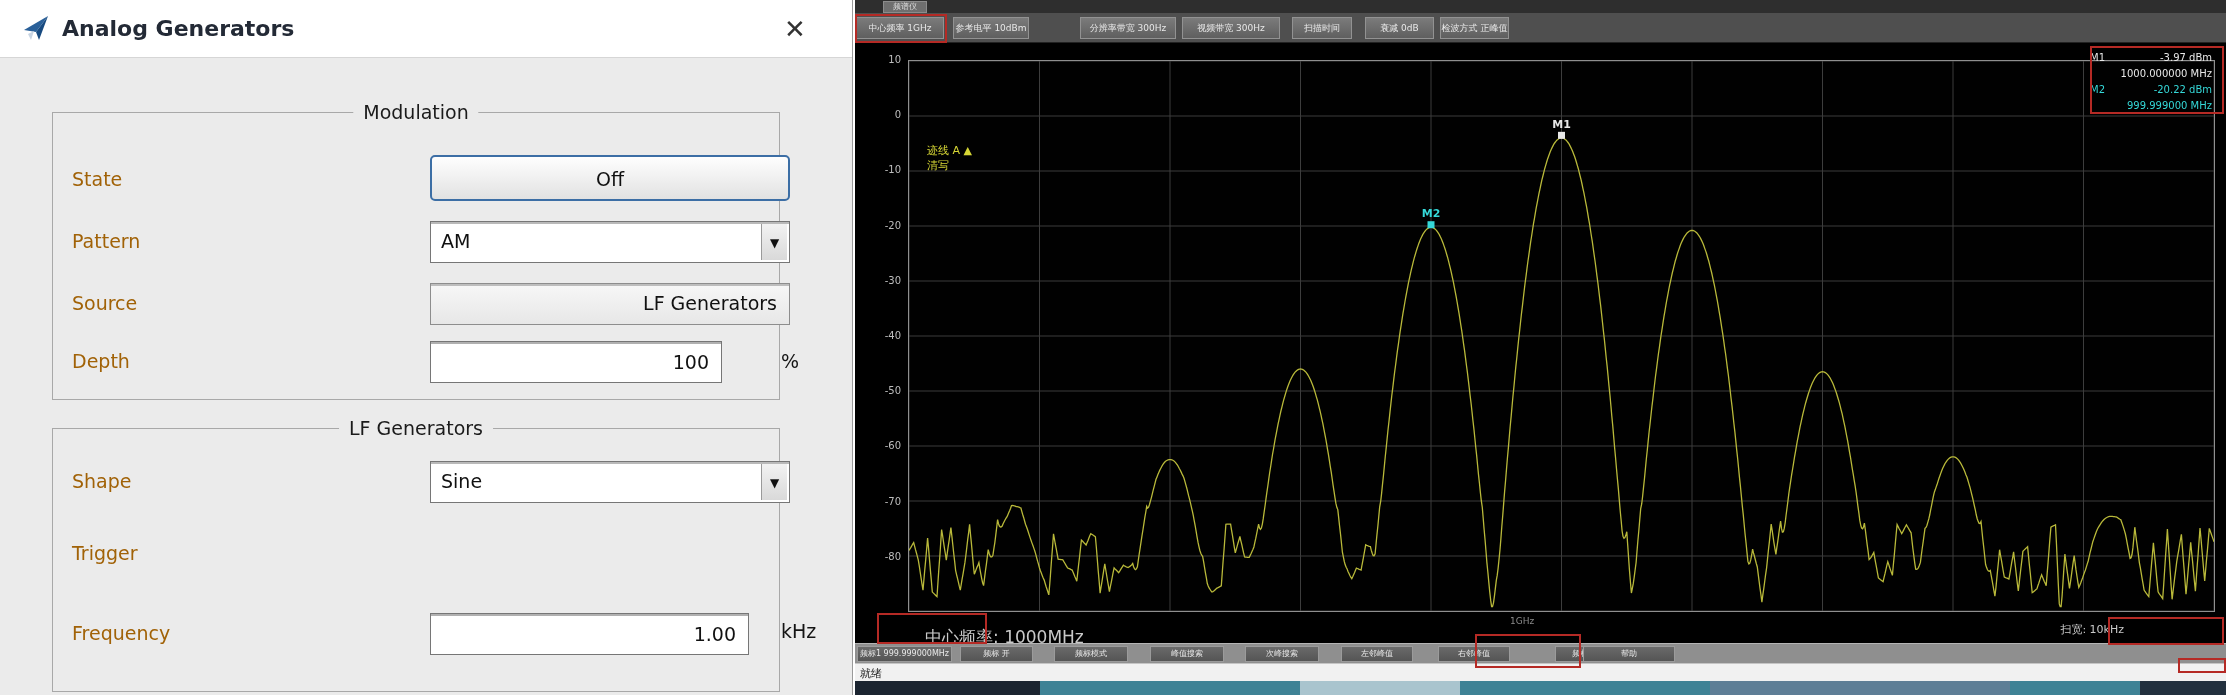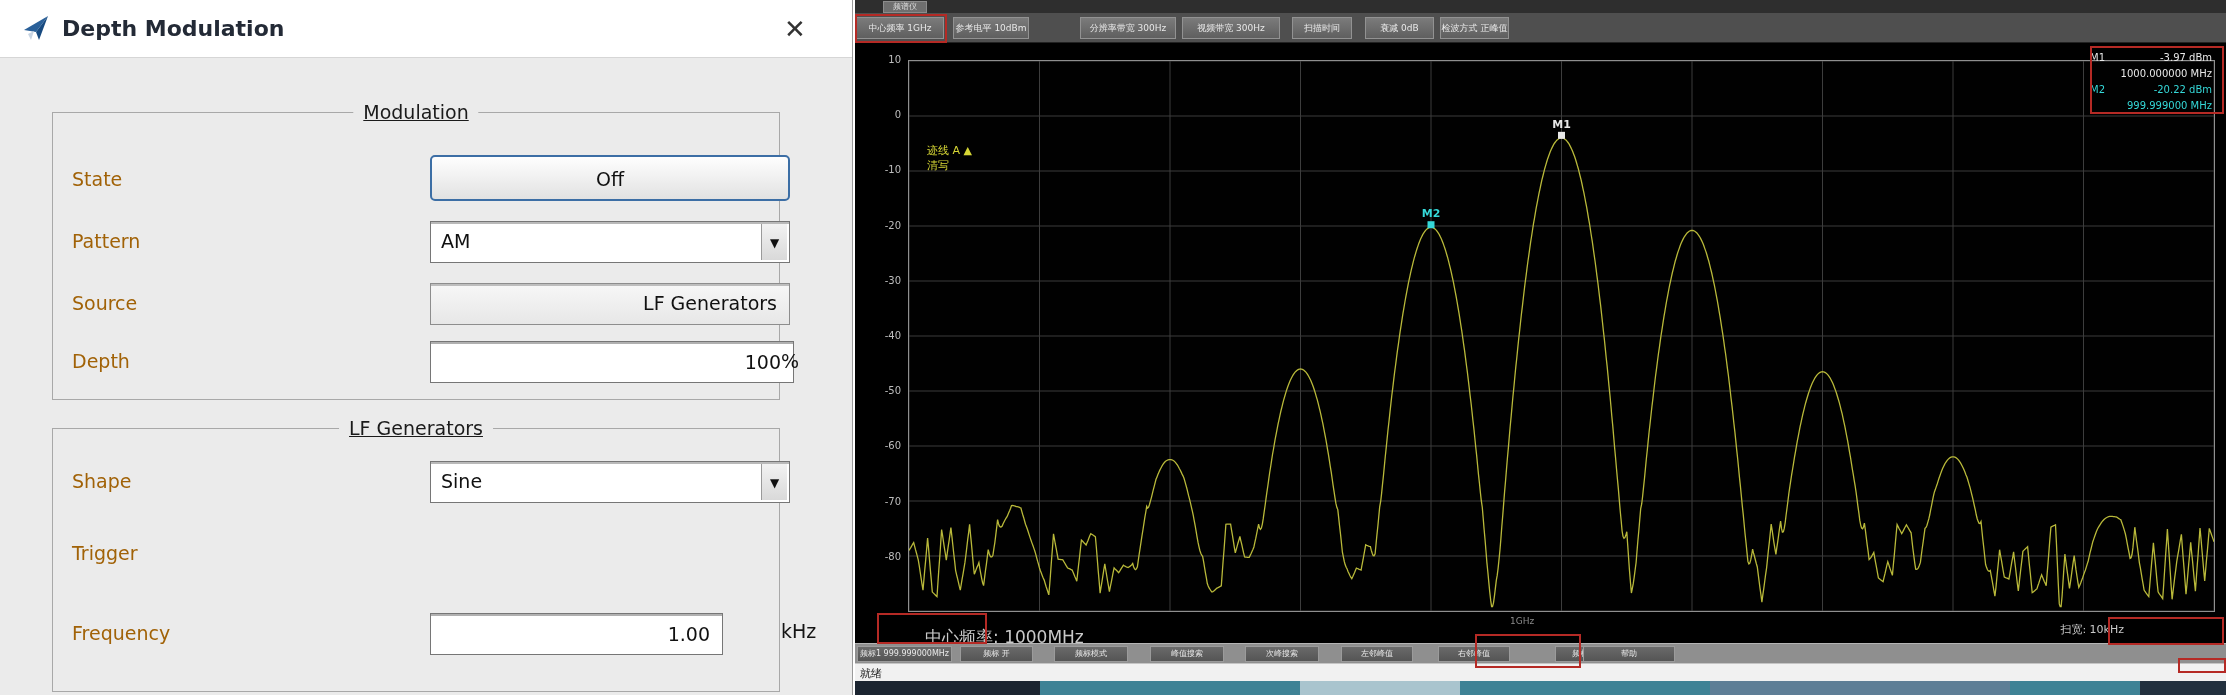--- a/index.html
+++ b/index.html
@@ -6,21 +6,21 @@
   *{box-sizing:border-box;font-family:"DejaVu Sans","Liberation Sans",sans-serif;}
   #stage{position:relative;width:2226px;height:695px;overflow:hidden;background:#fff;}
 
   
   #dialog{position:absolute;left:0;top:0;width:853px;height:695px;background:#ebebeb;border-right:1px solid #9a9a9a;}
   #dialog .titlebar{position:absolute;left:0;top:0;width:100%;height:58px;background:#ffffff;border-bottom:1px solid #d6d6d6;}
   #dialog .title{position:absolute;left:62px;top:16px;font-size:22px;font-weight:bold;color:#232a36;}
   #dialog .appicon{position:absolute;left:22px;top:14px;width:30px;height:30px;}
   #dialog .closebtn{position:absolute;right:40px;top:12px;width:34px;height:34px;font-size:26px;color:#333;text-align:center;line-height:34px;cursor:default;}
   .groupbox{position:absolute;border:1px solid #a8a8a8;background:transparent;}
-  .groupbox .legend{position:absolute;top:-12px;left:50%;transform:translateX(-50%);background:#ebebeb;padding:0 10px;font-size:19px;color:#1b1b1b;white-space:nowrap;text-decoration:underline;}
+  .groupbox .legend{position:absolute;top:-12px;left:50%;transform:translateX(-50%);background:#ebebeb;padding:0 10px;font-size:19px;color:#1b1b1b;white-space:nowrap;}
   .fldlabel{position:absolute;font-size:19px;color:#a16207;}
   .btn-off{position:absolute;height:46px;border:2px solid #3c6ea5;border-radius:5px;background:linear-gradient(#fefefe,#e2e2e2);font-size:19px;color:#111;text-align:center;line-height:42px;}
   .combo{position:absolute;height:42px;background:#fff;border:1px solid #767676;box-shadow:inset 0 2px 0 #b9b9b9;}
   .combo .val{position:absolute;left:10px;top:8px;font-size:19px;color:#111;}
   .combo .arrowbox{position:absolute;right:2px;top:2px;bottom:2px;width:26px;background:linear-gradient(#f2f2f2,#d9d9d9);border-left:1px solid #9a9a9a;text-align:center;}
   .combo .arrowbox span{font-size:12px;color:#111;line-height:38px;}
   .flatfield{position:absolute;height:42px;background:linear-gradient(#f7f7f7,#e7e7e7);border:1px solid #8d8d8d;box-shadow:inset 0 2px 0 #bdbdbd;}
   .flatfield .val{position:absolute;right:12px;top:8px;font-size:19px;color:#111;}
   .numinput{position:absolute;height:42px;background:#fff;border:1px solid #767676;box-shadow:inset 0 2px 0 #b0b0b0;font-size:19px;color:#111;text-align:right;padding-right:12px;}
   .unit{position:absolute;font-size:19px;color:#141414;}
@@ -54,21 +54,21 @@
 
 <div id="stage">
 
   <div id="dialog">
     <div class="titlebar">
       <svg class="appicon" viewBox="0 0 30 30">
         <polygon points="2,16 26,2 14,18" fill="#2a6099"></polygon>
         <polygon points="14,18 26,2 17,26" fill="#174a80"></polygon>
         <polygon points="6,20 12,17 9,26" fill="#c8d4e2"></polygon>
       </svg>
-      <div class="title">Depth Modulation</div>
+      <div class="title">Analog Generators</div>
       <div class="closebtn">✕</div>
     </div>
 
     <div class="groupbox" style="left:52px;top:112px;width:728px;height:288px;">
       <span class="legend">Modulation</span>
     </div>
     <div class="fldlabel" style="left:72px;top:168px;">State</div>
     <button class="btn-off" style="left:430px;top:155px;width:360px;">Off</button>
 
     <div class="fldlabel" style="left:72px;top:230px;">Pattern</div>
@@ -76,36 +76,36 @@
       <span class="val">AM</span>
       <span class="arrowbox"><span>▼</span></span>
     </div>
 
     <div class="fldlabel" style="left:72px;top:292px;">Source</div>
     <div class="flatfield" style="left:430px;top:283px;width:360px;">
       <span class="val">LF Generators</span>
     </div>
 
     <div class="fldlabel" style="left:72px;top:350px;">Depth</div>
-    <input class="numinput" style="left: 430px; top: 341px; width: 364px;" readonly="" value="100">
+    <input class="numinput" style="left: 430px; top: 341px; width: 292px;" readonly="" value="100">
     <div class="unit" style="left:781px;top:350px;">%</div>
 
     <div class="groupbox" style="left:52px;top:428px;width:728px;height:264px;">
       <span class="legend">LF Generators</span>
     </div>
     <div class="fldlabel" style="left:72px;top:470px;">Shape</div>
     <div class="combo" style="left:430px;top:461px;width:360px;">
       <span class="val">Sine</span>
       <span class="arrowbox"><span>▼</span></span>
     </div>
 
     <div class="fldlabel" style="left:72px;top:542px;">Trigger</div>
 
     <div class="fldlabel" style="left:72px;top:622px;">Frequency</div>
-    <input class="numinput" style="left: 430px; top: 613px; width: 293px;" readonly="" value="1.00">
+    <input class="numinput" style="left: 430px; top: 613px; width: 319px;" readonly="" value="1.00">
     <div class="unit" style="left:781px;top:620px;">kHz</div>
   </div>
 
   <div id="analyzer">
     <div id="az-topstrip"></div>
     <div id="az-toptab">频谱仪</div>
     <div id="az-toolbar">
         <div class="tbbtn" style="left: 1px; width: 88px;">中心频率 1GHz</div>
         <div class="tbbtn" style="left: 98px; width: 76px;">参考电平 10dBm</div>
         <div class="tbbtn" style="left: 225px; width: 96px;">分辨率带宽 300Hz</div>

